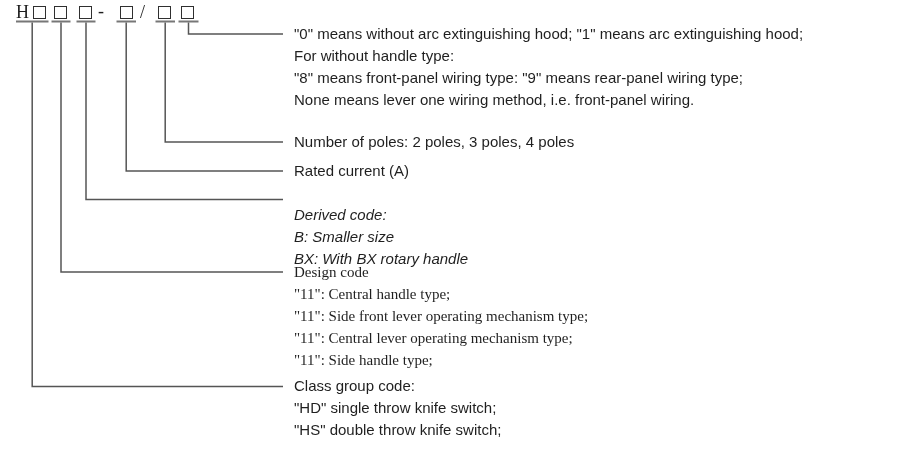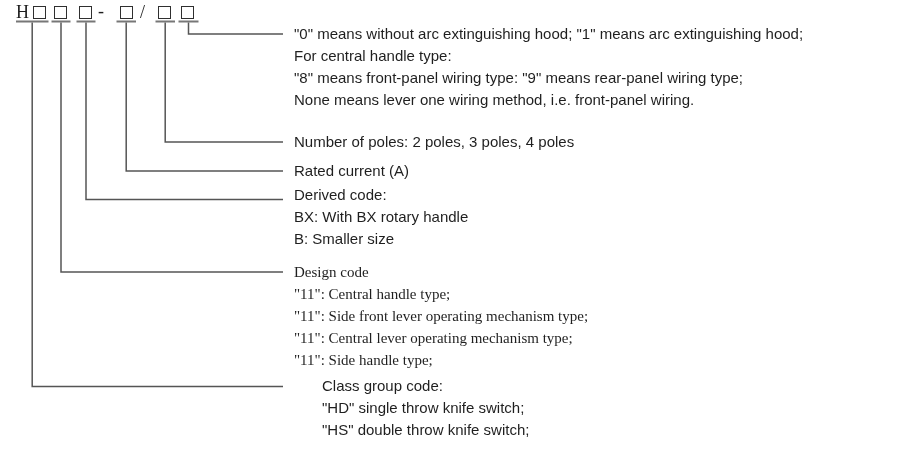--- a/index.html
+++ b/index.html
@@ -65,46 +65,46 @@
   <div class="code-box" style="left:54px;"></div>
   <div class="code-box" style="left:79px;"></div>
   <span class="code-char" style="left:98px; top:2px;">-</span>
   <div class="code-box" style="left:119.5px;"></div>
   <span class="code-char" style="left:140px; top:3px;">/</span>
   <div class="code-box" style="left:158px;"></div>
   <div class="code-box" style="left:181px;"></div>
 
   <div class="ann" style="top:23px;">
     <div class="ann-line">"0" means without arc extinguishing hood; "1" means arc extinguishing hood;</div>
-    <div class="ann-line">For central handle type:</div>
+    <div class="ann-line">For without handle type:</div>
     <div class="ann-line">"8" means front-panel wiring type: "9" means rear-panel wiring type;</div>
     <div class="ann-line">None means lever one wiring method, i.e. front-panel wiring.</div>
   </div>
 
   <div class="ann" style="top:131px;">
     <div class="ann-line">Number of poles: 2 poles, 3 poles, 4 poles</div>
   </div>
 
   <div class="ann" style="top:160px;">
     <div class="ann-line">Rated current (A)</div>
   </div>
 
-  <div class="ann" style="top:184px;">
+  <div class="ann" style="top:204px;font-style:italic;">
     <div class="ann-line">Derived code:</div>
+    <div class="ann-line">B: Smaller size</div>
     <div class="ann-line">BX: With BX rotary handle</div>
-    <div class="ann-line">B: Smaller size</div>
   </div>
 
   <div class="ann" style="top:261px;font-family:Liberation Serif, serif;">
     <div class="ann-line">Design code</div>
     <div class="ann-line">"11": Central handle type;</div>
     <div class="ann-line">"11": Side front lever operating mechanism type;</div>
     <div class="ann-line">"11": Central lever operating mechanism type;</div>
     <div class="ann-line">"11": Side handle type;</div>
   </div>
 
-  <div class="ann" style="top:375px;margin-left:28px;">
+  <div class="ann" style="top:375px;">
     <div class="ann-line">Class group code:</div>
     <div class="ann-line">"HD" single throw knife switch;</div>
     <div class="ann-line">"HS" double throw knife switch;</div>
   </div>
 
 </div>
 
 </body></html>

